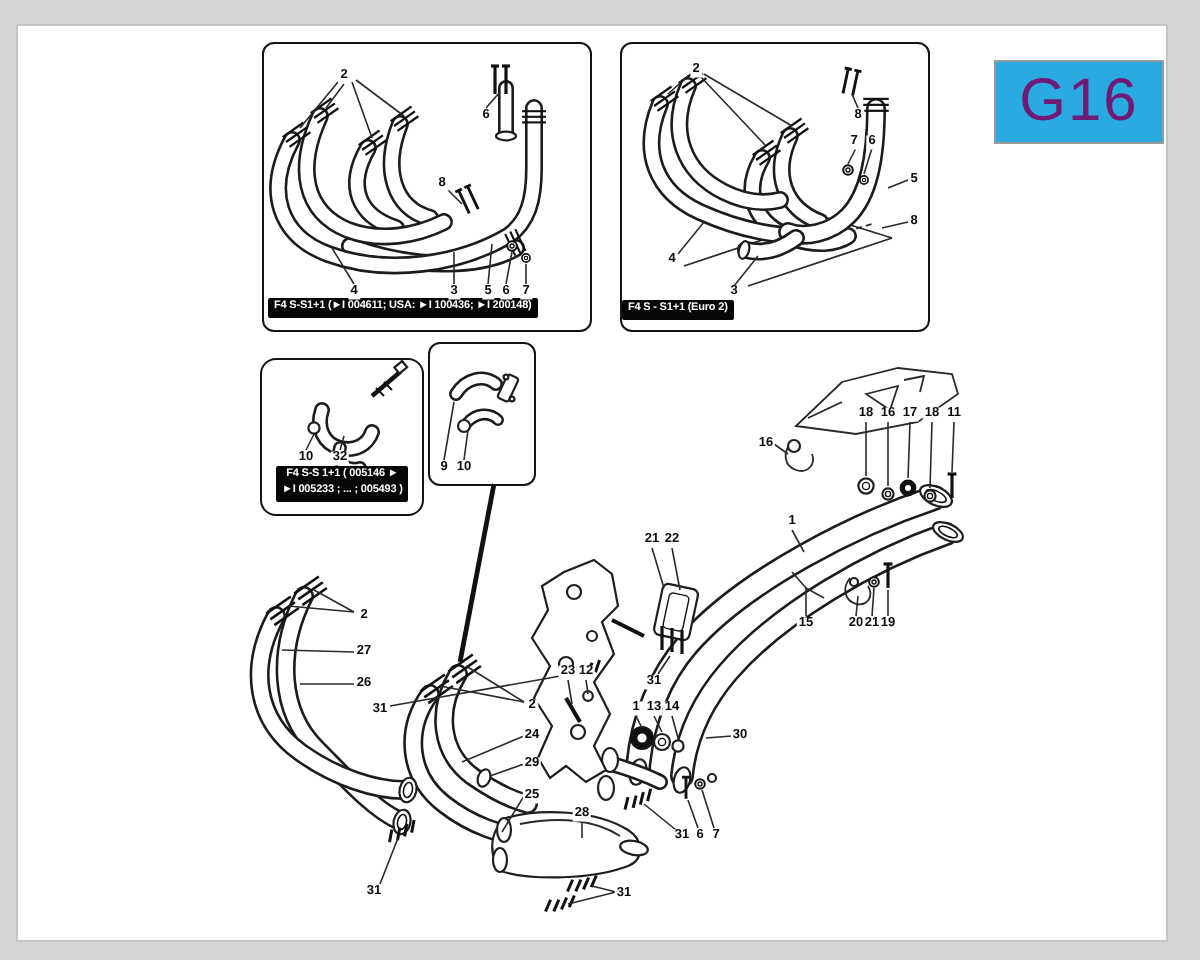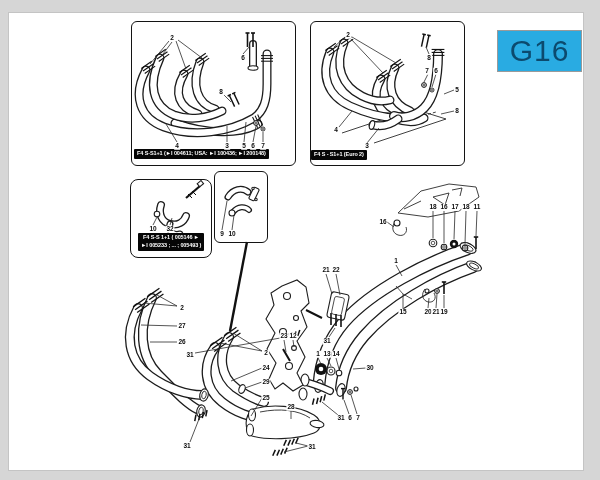--- a/index.html
+++ b/index.html
@@ -14,21 +14,21 @@
          font-weight:bold;font-size:5.5px;line-height:1.45;letter-spacing:-0.1px;
          padding:1px 3px;white-space:nowrap;border-radius:1px;}
   .plate.two{text-align:center;}
   .callout-layer{position:absolute;inset:0;z-index:15;pointer-events:none;}
   .callout{position:absolute;transform:translate(-50%,-50%);
            font-weight:bold;font-size:6.5px;line-height:1;color:#0a0a0a;
            background:#fff;padding:0 1px;}
   .badge{position:absolute;left:497px;top:30px;width:83px;height:40px;
          background:#29abe2;border:1px solid #9a9a9a;z-index:31;
          display:flex;align-items:center;justify-content:center;}
-  .badge span{color:#0c4a6e;font-size:30px;font-weight:400;letter-spacing:1px;
+  .badge span{color:#701a75;font-size:30px;font-weight:400;letter-spacing:1px;
          font-family:"Liberation Sans",sans-serif;}
   
   .tube{fill:none;stroke:#1c1c1c;stroke-width:var(--w,10px);stroke-linecap:round;stroke-linejoin:round;}
   .tube-inner{fill:none;stroke:#fff;stroke-width:calc(var(--w,10px) - 2.6px);stroke-linecap:round;stroke-linejoin:round;}
   .ld{stroke:#2a2a2a;stroke-width:.8;fill:none;}
   .thin{stroke:#2a2a2a;stroke-width:.9;fill:none;}
   .shape{fill:#fff;stroke:#1e1e1e;stroke-width:1.1;}
   .blk{fill:#111;stroke:none;}
 </style>
 </head>

